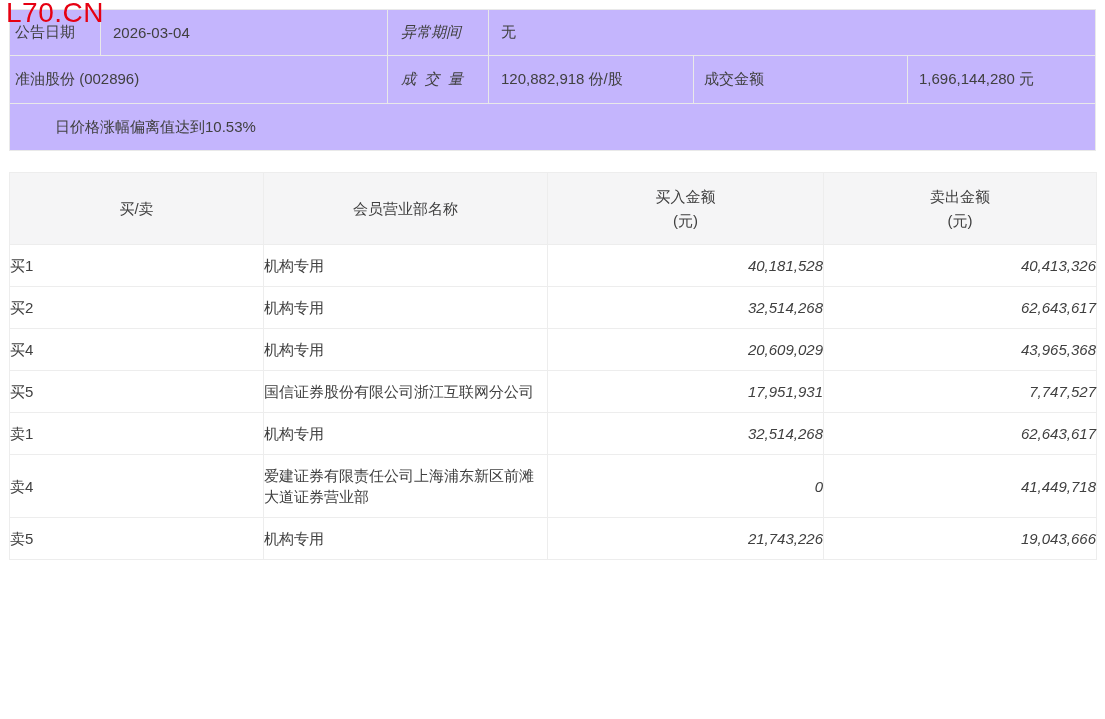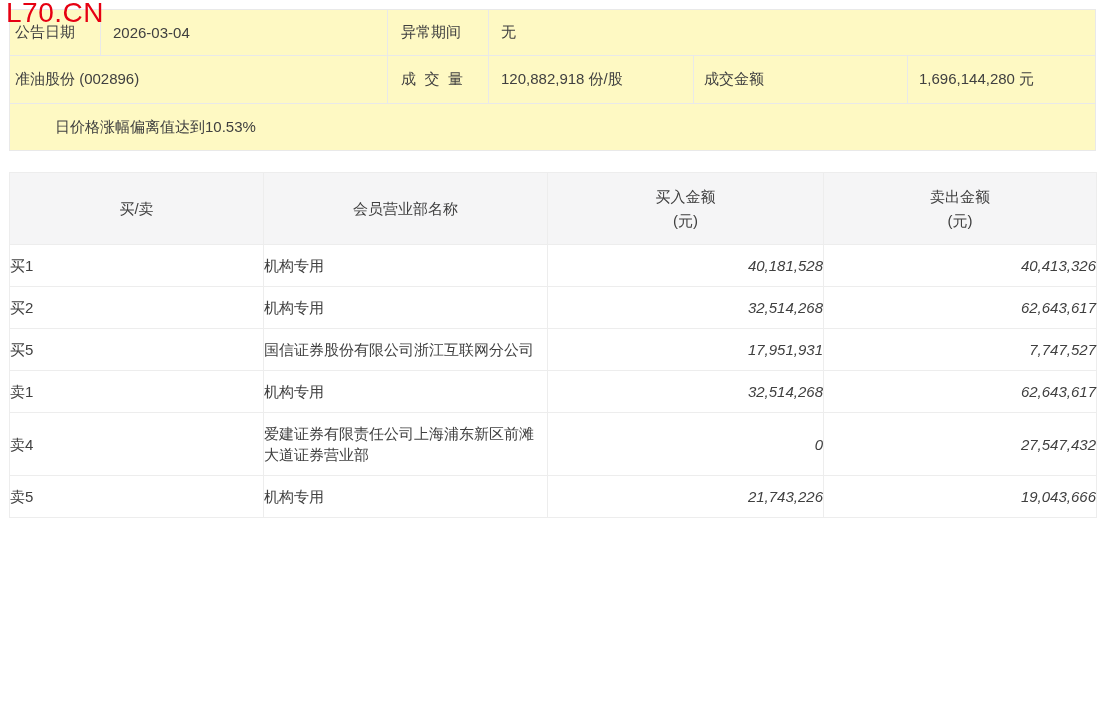--- a/index.html
+++ b/index.html
@@ -9,37 +9,37 @@
     font-size:15px;color:#404040;overflow:hidden;
   }
   
   .watermark{
     position:absolute;left:6px;top:-3px;z-index:5;
     font-size:28px;font-weight:500;letter-spacing:.5px;
   }
   
   .info-box{
     position:absolute;left:9px;top:9px;width:1087px;
-    border:1px solid #e9e9e9;background:#fef9c3;box-sizing:border-box;
+    border:1px solid #e9e9e9;background:#c4b5fd;box-sizing:border-box;
   }
   .irow{display:flex;border-bottom:1px solid #e9e9e9;}
   .irow:last-child{border-bottom:none;}
   .irow.r1{height:45px;}
   .irow.r2{height:47px;}
   .irow.r3{height:46px;margin-left:40px;}
   .cell{
     display:flex;align-items:center;box-sizing:border-box;
     border-right:1px solid #e9e9e9;white-space:nowrap;
   }
   .cell.nob{border-right:none;}
   .pad5{padding-left:5px;}
   .pad10{padding-left:10px;}
   .pad11{padding-left:11px;text-align:center;}
   .pad12{padding-left:12px;}
-  .pad13{padding-left:13px;}
+  .pad13{padding-left:13px;font-style:italic;}
   .w91{width:91px;}
   .w287{width:287px;}
   .w101{width:101px;}
   .w378{width:378px;}
   .w205{width:205px;}
   .w214{width:214px;}
   .flex1{flex:1;}
   .jlabel{display:inline-block;width:62px;text-align:justify;text-align-last:justify;}
   
   table.lhb{
@@ -116,36 +116,42 @@
       <td class="c-num">40,181,528</td>
       <td class="c-num">40,413,326</td>
     </tr>
     <tr>
       <td class="c-side">买2</td>
       <td class="c-name">机构专用</td>
       <td class="c-num">32,514,268</td>
       <td class="c-num">62,643,617</td>
     </tr>
     <tr>
+      <td class="c-side">买4</td>
+      <td class="c-name">机构专用</td>
+      <td class="c-num">20,609,029</td>
+      <td class="c-num">43,965,368</td>
+    </tr>
+    <tr>
       <td class="c-side">买5</td>
       <td class="c-name">国信证券股份有限公司浙江互联网分公司</td>
       <td class="c-num">17,951,931</td>
       <td class="c-num">7,747,527</td>
     </tr>
     <tr>
       <td class="c-side">卖1</td>
       <td class="c-name">机构专用</td>
       <td class="c-num">32,514,268</td>
       <td class="c-num">62,643,617</td>
     </tr>
     <tr>
       <td class="c-side">卖4</td>
       <td class="c-name">爱建证券有限责任公司上海浦东新区前滩大道证券营业部</td>
       <td class="c-num">0</td>
-      <td class="c-num">27,547,432</td>
+      <td class="c-num">41,449,718</td>
     </tr>
     <tr>
       <td class="c-side">卖5</td>
       <td class="c-name">机构专用</td>
       <td class="c-num">21,743,226</td>
       <td class="c-num">19,043,666</td>
     </tr>
   </tbody>
 </table>
 

